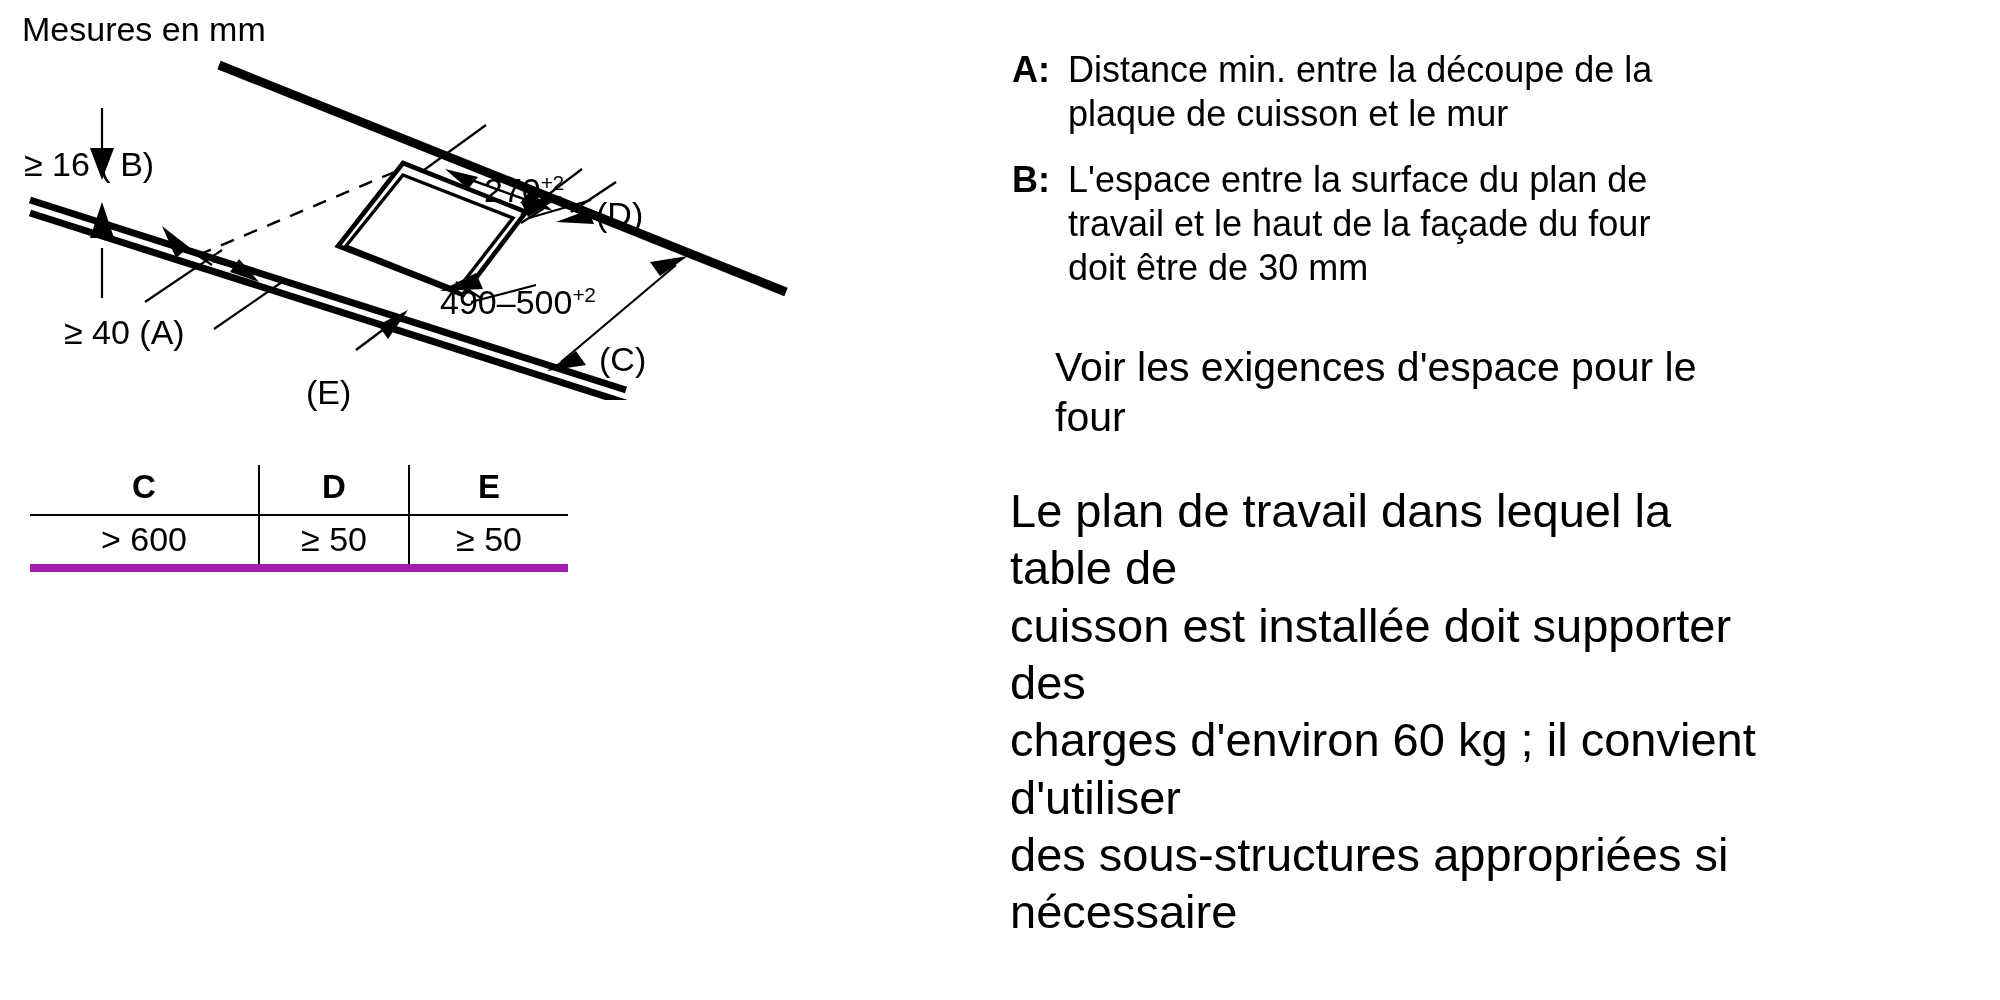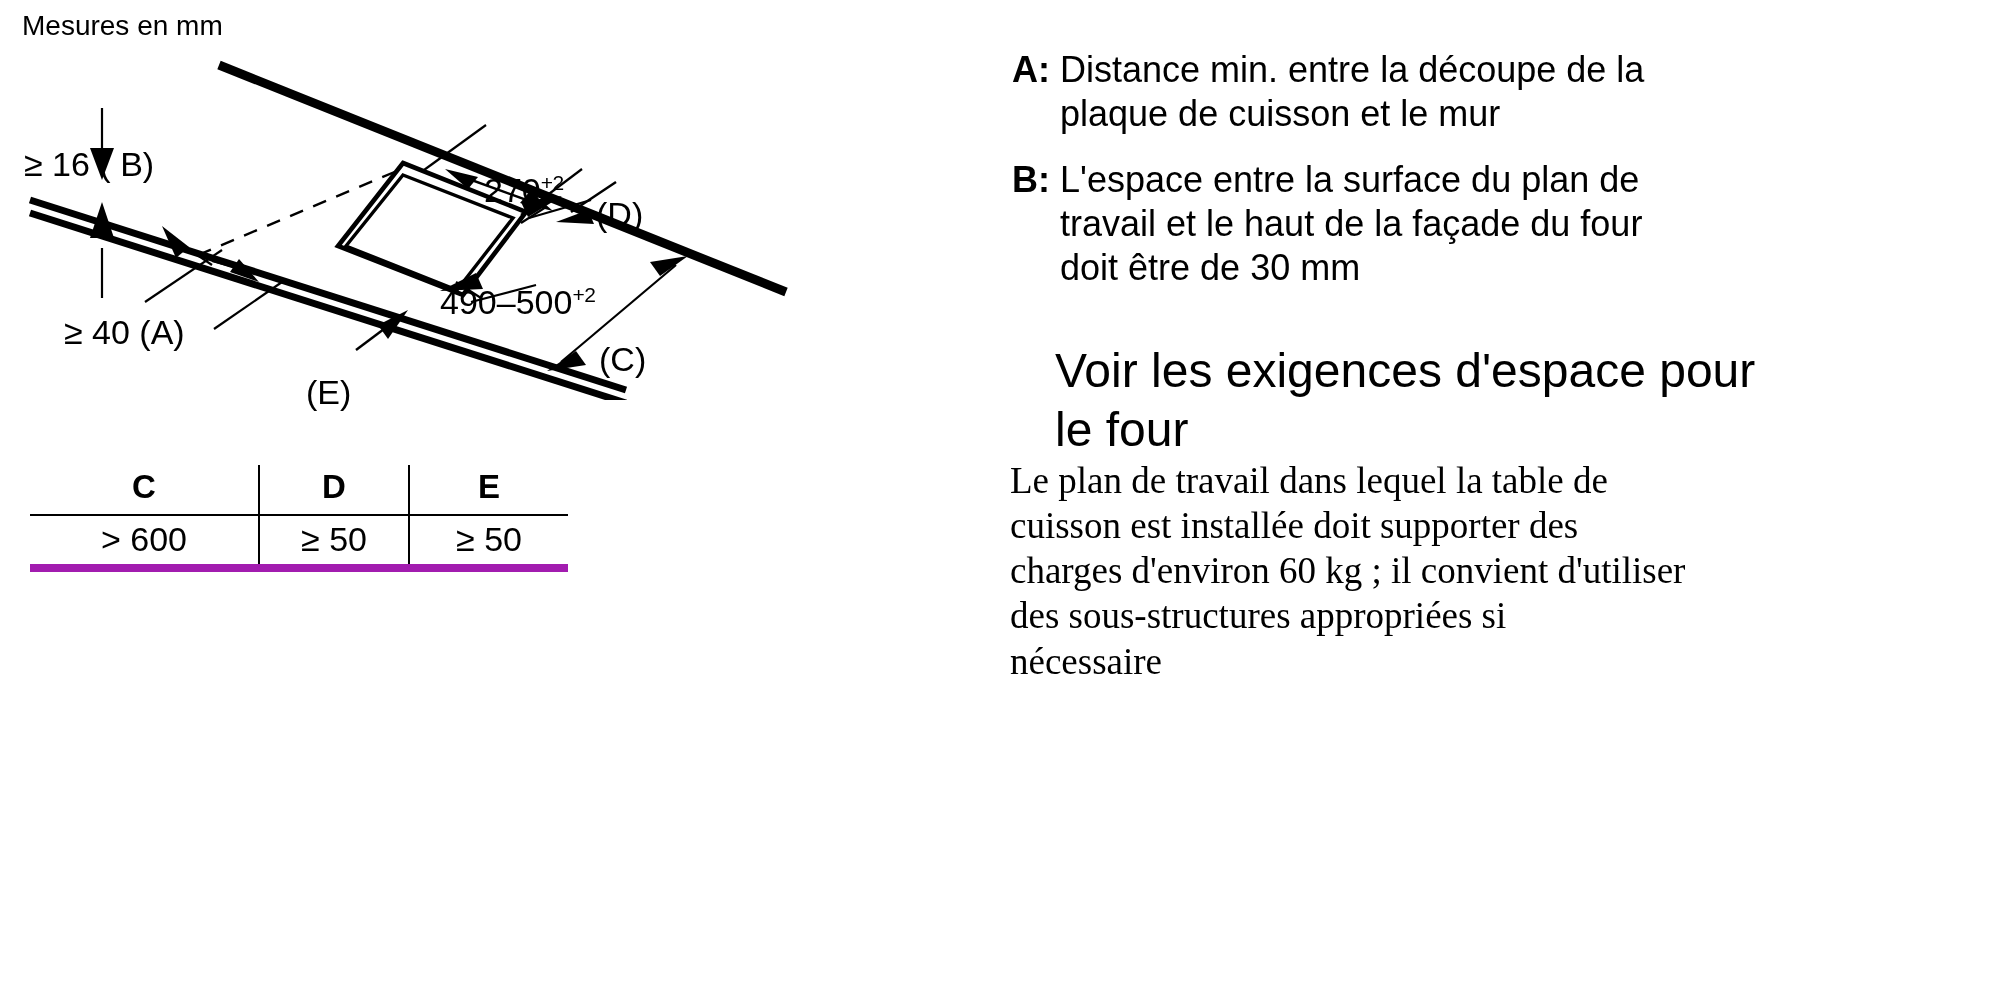--- a/index.html
+++ b/index.html
@@ -27,21 +27,21 @@
     position: absolute;
     left: 0; top: 0;
     width: 1000px;
     height: 1000px;
   }
 
   #measures-title {
     position: absolute;
     left: 22px;
     top: 10px;
-    font-size: 28px;
+    font-size: 34px;
     letter-spacing: 0px;
     white-space: nowrap;
   }
 
   #diagram-wrap {
     position: absolute;
     left: 16px;
     top: 50px;
     width: 1000px;
     height: 350px;
@@ -122,44 +122,44 @@
   }
   .note-key {
     font-weight: bold;
     flex: 0 0 auto;
     padding-right: 10px;
     white-space: nowrap;
   }
   .note-text {
     flex: 1 1 auto;
     white-space: pre-line;
+    margin-left: 8px;
   }
 
   #note-a { left: 12px; top: 48px;  width: 700px; }
   #note-b { left: 12px; top: 158px; width: 690px; }
 
   #note-oven {
     position: absolute;
     left: 55px;
     top: 342px;
     width: 720px;
-    font-size: 48px;
+    font-size: 41px;
     line-height: 1.22;
     white-space: pre-line;
   }
 
   #note-worktop {
     position: absolute;
     left: 10px;
-    top: 458px;
+    top: 482px;
     width: 760px;
-    font-size: 37px;
+    font-size: 47px;
     line-height: 1.22;
     white-space: pre-line;
-    font-family: Liberation Serif, serif;
   }
 </style>
 </head>
 <body>
 
 <div id="page">
 
   <div id="left-column">
 
     <div id="measures-title">Mesures en mm</div>

